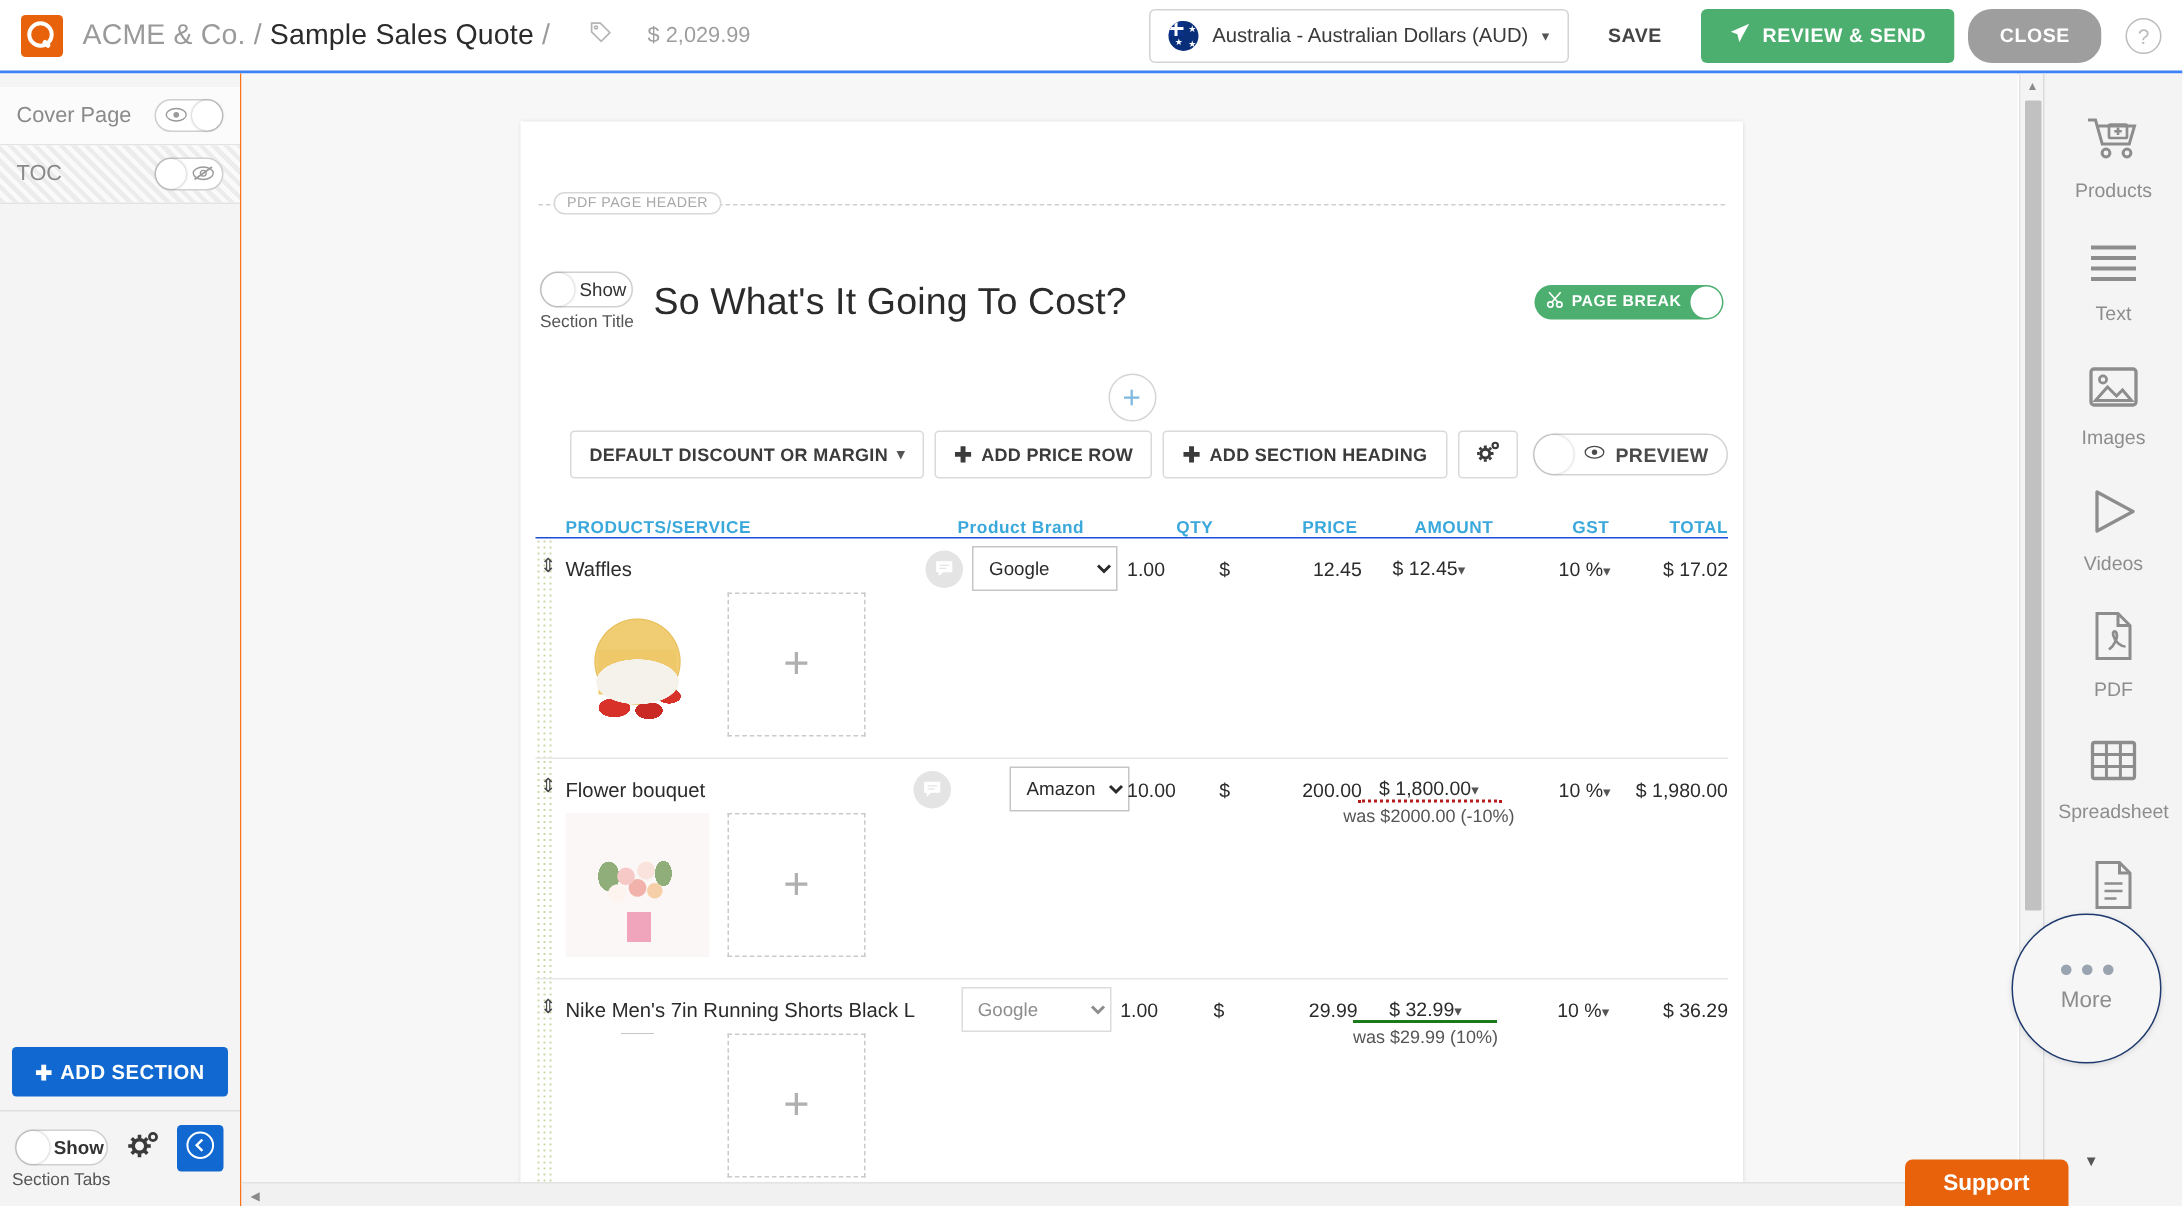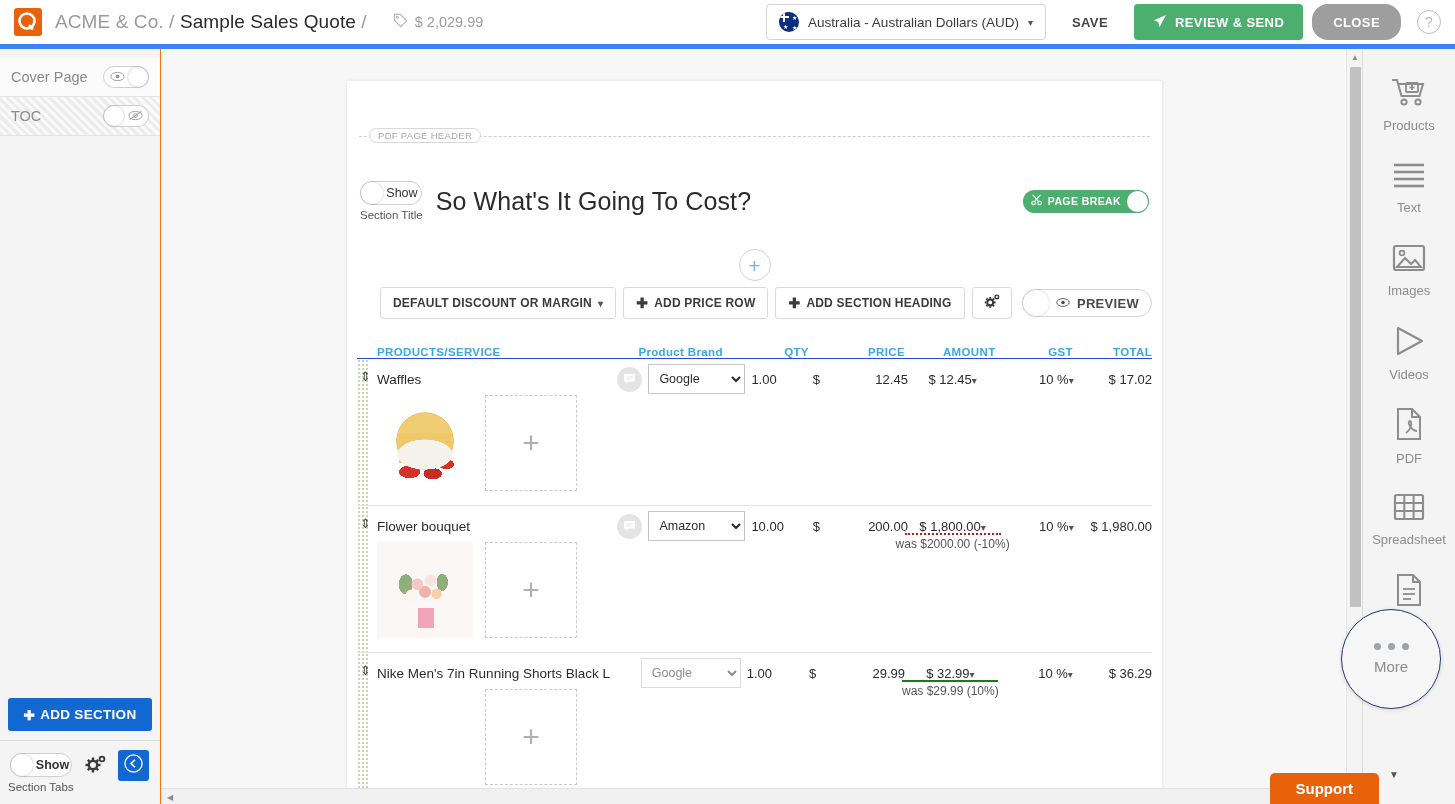--- a/index.html
+++ b/index.html
@@ -6,34 +6,34 @@
   html, body {
     width: 1455px; height: 804px;
     font-family: "Liberation Sans", sans-serif;
     background: #ffffff; overflow: hidden;
   }
   body { position: relative; }
 
   
   .topbar {
     position: absolute; top: 0; left: 0; width: 1455px; height: 49px;
-    background: #ffffff; border-bottom: 5px solid #3b82f6;
+    background: #ffffff; border-bottom: 2px solid #3b82f6;
     display: flex; align-items: center; padding: 0 14px;
   }
   .logo {
     width: 28px; height: 28px; background: #e8620c; border-radius: 3px;
     display: flex; align-items: center; justify-content: center; flex: none;
   }
   .logo svg { display: block; }
   .crumbs { margin-left: 13px; font-size: 19px; letter-spacing: .1px; white-space: nowrap; }
   .crumb-company { color: #9a9a9a; }
   .crumb-sep { color: #9a9a9a; }
   .crumb-doc { color: #2b2b2b; }
   .quote-total {
-    margin-left: 26px; display: flex; align-items: center; gap: 7px;
+    margin-left: 26px; display: flex; align-items: center; gap: 24px;
     color: #9e9e9e; font-size: 14.5px;
   }
   .tag-icon { display: block; }
   .topbar-right {
     margin-left: auto; display: flex; align-items: center; gap: 9px;
   }
   .currency-sel {
     display: flex; align-items: center; gap: 9px;
     border: 1px solid #d3d3d3; border-radius: 4px; background: #fff;
     height: 36px; padding: 0 12px; font-size: 13.5px; color: #3a3a3a;
@@ -572,21 +572,21 @@
                       background-repeat:no-repeat;"></div>
           <div class="pimg-add">+</div>
         </div>
       </div>
 
       <div class="prow">
         <div class="prow-grip"></div>
         <div class="drag-ico">⇕</div>
         <div class="prow-line">
           <div class="c-prod p-name">Flower bouquet</div>
-          <div class="c-brand" style="display:flex;align-items:center;justify-content:space-between;">
+          <div class="c-brand" style="display:flex;align-items:center;justify-content:center;gap:33px;">
             <span class="comment-bubble">
               <svg width="13" height="13" viewBox="0 0 14 14">
                   <path d="M1.2 1.2h11.6v8H6.2L3 12V9.2H1.2z" fill="#fff"></path>
                   <line x1="3.6" y1="4.2" x2="10.4" y2="4.2" stroke="#e4e4e4" stroke-width="1"></line>
                   <line x1="3.6" y1="6.4" x2="8.6" y2="6.4" stroke="#e4e4e4" stroke-width="1"></line>
                 </svg>
             </span>
             <select class="brand-select">
               <option>Amazon</option>
             </select>

